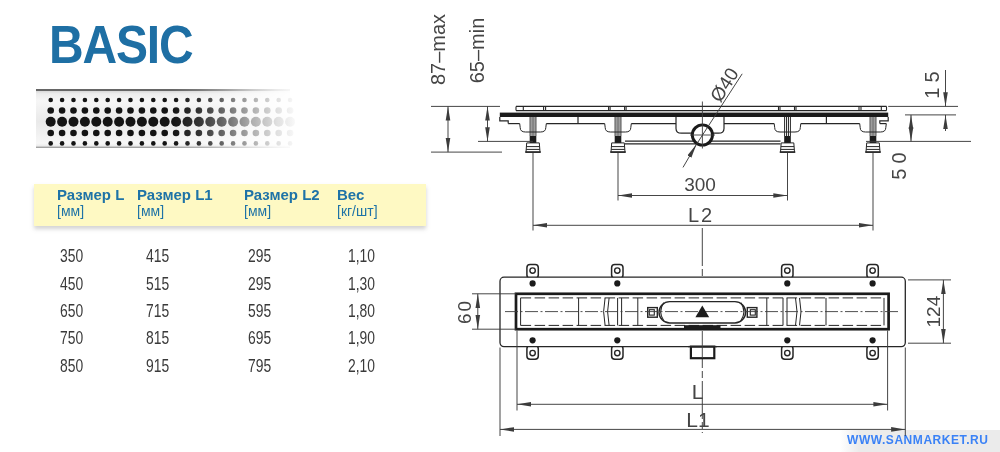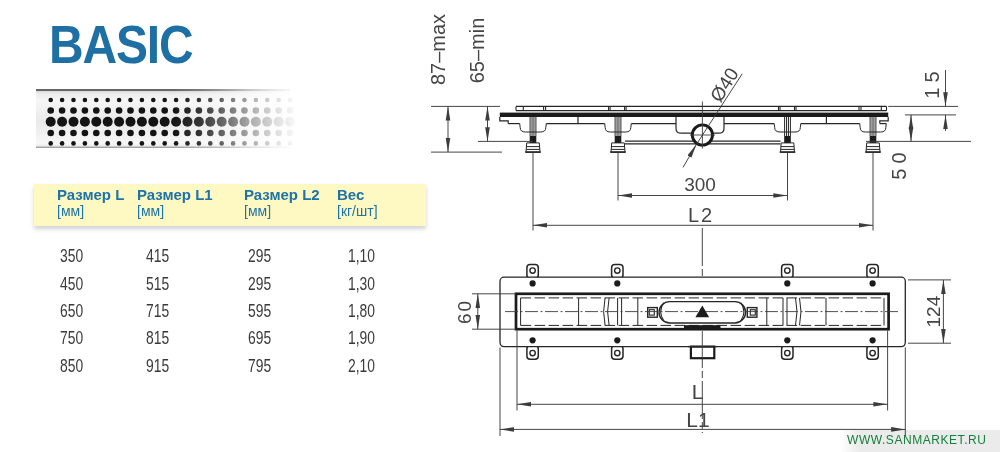--- a/index.html
+++ b/index.html
@@ -4,21 +4,21 @@
 *{margin:0;padding:0;box-sizing:border-box}
 html,body{width:1000px;height:452px;background:#fff;font-family:"Liberation Sans",sans-serif;overflow:hidden}
 body{position:relative}
 .basic{position:absolute;left:49px;top:15px;font-size:48px;font-weight:bold;color:#1e6fa4;letter-spacing:-1.2px;transform:scale(1,1.1);transform-origin:left top}
 .thead{position:absolute;left:34px;top:184px;width:392px;height:42px;background:#fef9c3;box-shadow:0 3px 4px rgba(130,130,130,.35)}
 .hc{position:absolute;top:0.5px;color:#1e73a7}
 .hc b{display:block;font-size:15px;line-height:19px}
 .hc span{display:block;font-size:14px;line-height:15px}
 .cell{position:absolute;font-size:17.8px;height:20px;line-height:20px;color:#3a3a3a;transform:scale(.78,1);transform-origin:left center}
 .wm{position:absolute;left:840px;top:430px;width:160px;height:22px;background:linear-gradient(90deg,rgba(235,235,235,0),#ebebeb 12%)}
-.wmt{position:absolute;left:847px;top:430px;width:153px;height:20px;line-height:20px;font-size:12px;font-weight:normal;color:#15803d;letter-spacing:.55px}
+.wmt{position:absolute;left:847px;top:430px;width:153px;height:20px;line-height:20px;font-size:12px;font-weight:bold;color:#3b82f6;letter-spacing:.55px}
 </style></head>
 <body>
 <div class="basic">BASIC</div>
 <svg style="position:absolute;left:25px;top:85px" width="300" height="75" viewBox="0 0 300 75">
 <defs>
 <linearGradient id="fadeg" x1="0" y1="0" x2="1" y2="0">
 <stop offset="0" stop-color="#fff"></stop>
         <stop offset="0.49" stop-color="#fff"></stop>
         <stop offset="0.58" stop-color="#ddd"></stop>
         <stop offset="0.67" stop-color="#9e9e9e"></stop>

